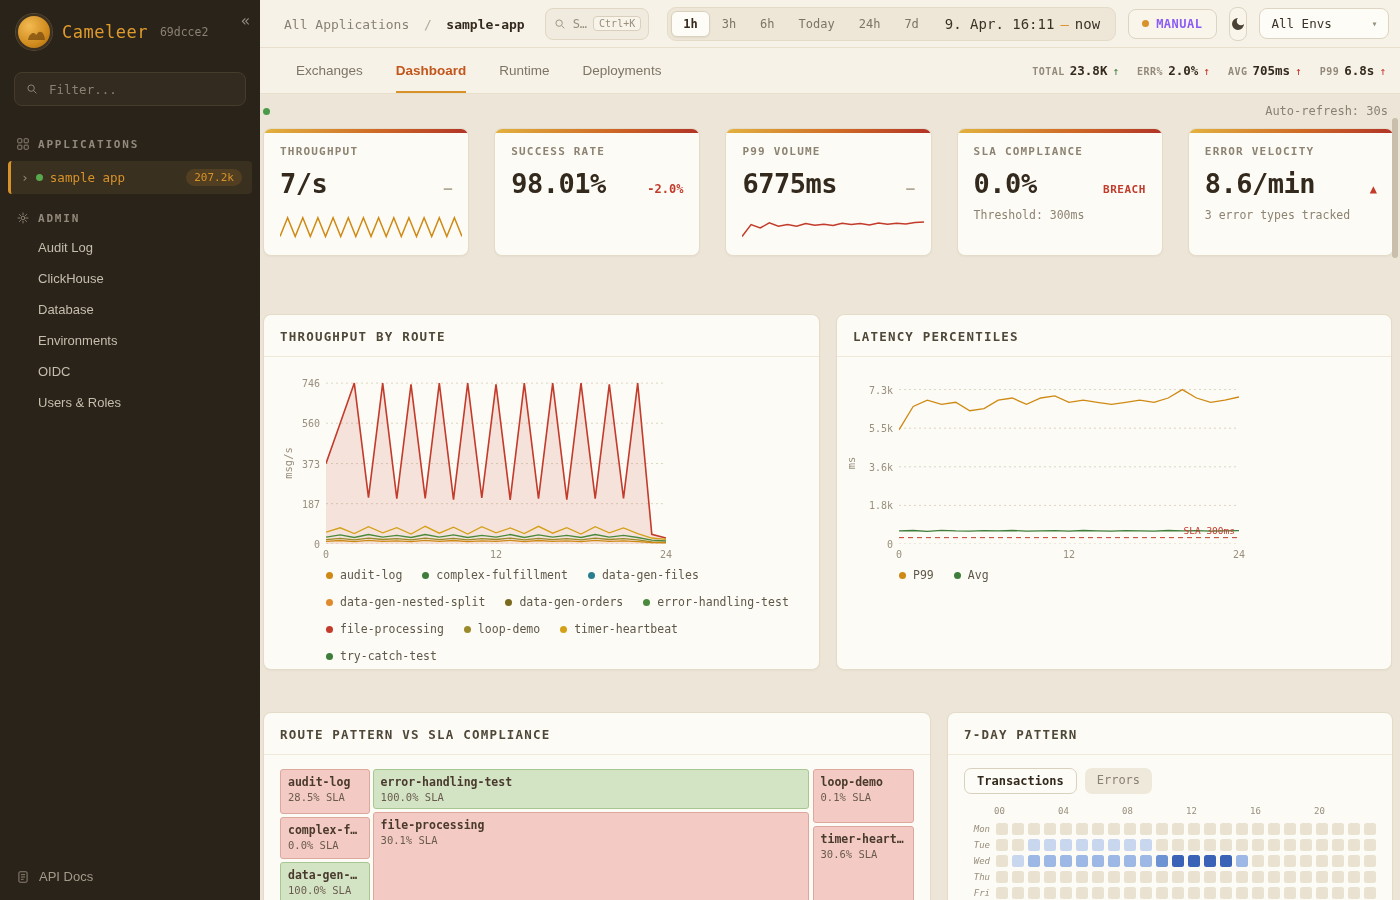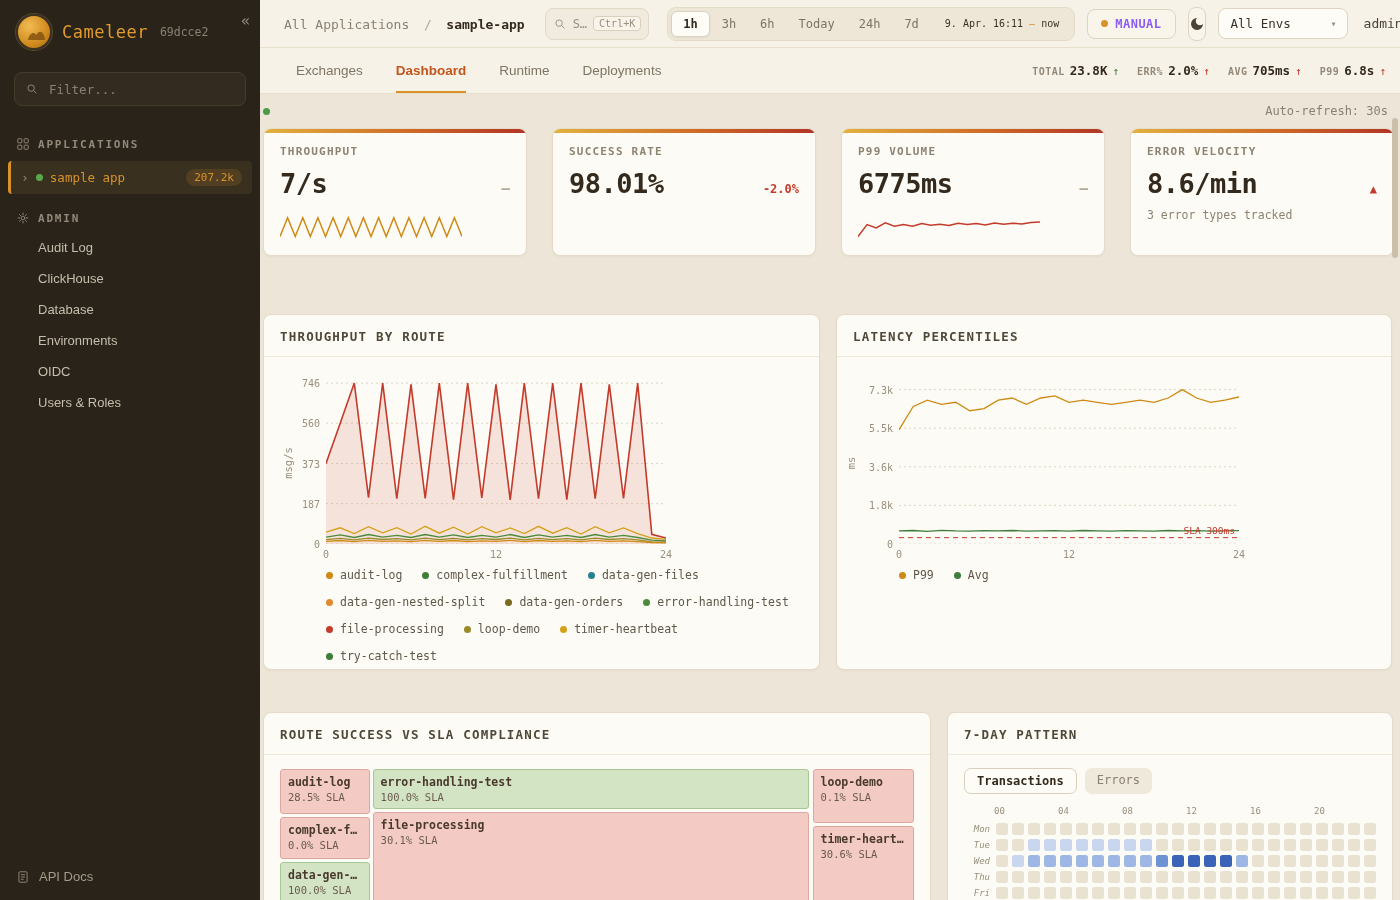--- a/index.html
+++ b/index.html
@@ -44,21 +44,21 @@
   .crumb-parent { color:#8a8172; font-size:13px; }
   .crumb-sep { color:#b3aa97; font-size:13px; margin:0 5px; }
   .crumb-current { color:#33291d; font-weight:bold; font-size:13px; }
   .searchbox { margin-left:8px; width:114px; height:32px; background:#f1ebdf; border:1px solid #e0d8c5; border-radius:8px;
                display:flex; align-items:center; gap:6px; padding:0 7px; cursor:text; }
   .searchbox .stxt { color:#988f7e; font-size:12px; flex:1; overflow:hidden; }
   .kbd { border:1px solid #d8d0bd; background:#f8f4ea; border-radius:4px; color:#988f7e; font-size:10px; padding:1px 5px; }
   .time-group { display:flex; align-items:center; background:#eee7d8; border:1px solid #e3dbc8; border-radius:9px; padding:3px; margin-left:6px; }
   .range-pill { color:#7d7463; font-size:12px; padding:5px 11px; border-radius:6px; border:1px solid transparent; }
   .range-pill.active { background:#fdfcf7; border-color:#d9d1be; color:#33291d; font-weight:bold; box-shadow:0 1px 2px rgba(80,60,20,.08); }
-  .time-display { margin:0 12px 0 14px; font-size:10px; color:#3a3226; }
+  .time-display { margin:0 12px 0 14px; font-size:14px; color:#3a3226; }
   .time-dash { color:#d8922a; margin:0 6px; }
   .manual-btn { margin-left:auto; display:flex; align-items:center; gap:7px; border:1px solid #ddd5c2; background:#f9f5eb;
                 border-radius:8px; padding:7px 13px; color:#8b5cf6; font-size:12px; font-weight:bold; letter-spacing:0.5px; }
   .dot-orange { width:7px; height:7px; border-radius:50%; background:#d8922a; }
   .icon-btn { width:34px; height:34px; border:1px solid #ddd5c2; background:#f9f5eb; border-radius:8px;
               display:flex; align-items:center; justify-content:center; }
   .env-select { display:flex; align-items:center; gap:18px; border:1px solid #ddd5c2; background:#fdfcf7; border-radius:8px;
                 padding:7px 10px 7px 12px; font-size:12.5px; color:#3a3226; min-width:130px; justify-content:space-between; }
   .caret { color:#988f7e; font-size:10px; }
   .user-label { color:#4a4234; font-size:13px; width:38px; overflow:hidden; flex:none; margin-left:4px; }
@@ -324,20 +324,29 @@
         <div class="kpi-title">P99 VOLUME</div>
         <div class="kpi-value-row">
           <span class="kpi-value">6775ms</span>
           <span class="kpi-delta muted">–</span>
         </div>
         <div class="kpi-spark"><svg width="182" height="34">
               <polyline points="0.0,25.5 9.1,13.6 18.2,17.0 27.3,11.9 36.4,15.3 45.5,13.6 54.6,15.3 63.7,12.6 72.8,14.3 81.9,13.3 91.0,14.6 100.1,12.2 109.2,13.6 118.3,12.6 127.4,13.9 136.5,11.9 145.6,13.3 154.7,12.2 163.8,12.9 172.9,11.6 182.0,10.9" fill="none" stroke="#c23b2b" stroke-width="1.5"></polyline>
             </svg></div>
       </div>
 
+      <div class="kpi-card">
+        <div class="kpi-strip"></div>
+        <div class="kpi-title">SLA COMPLIANCE</div>
+        <div class="kpi-value-row">
+          <span class="kpi-value">0.0%</span>
+          <span class="kpi-delta breach">BREACH</span>
+        </div>
+        <div class="kpi-sub">Threshold: 300ms</div>
+      </div>
 
       <div class="kpi-card">
         <div class="kpi-strip"></div>
         <div class="kpi-title">ERROR VELOCITY</div>
         <div class="kpi-value-row">
           <span class="kpi-value">8.6/min</span>
           <span class="kpi-delta red">▲</span>
         </div>
         <div class="kpi-sub">3 error types tracked</div>
       </div>
@@ -414,21 +423,21 @@
         </div>
         <div class="legend">
             <span class="legend-item"><span class="legend-dot" style="background: rgb(207, 138, 21);"></span>P99</span>
             <span class="legend-item"><span class="legend-dot" style="background: rgb(62, 125, 58);"></span>Avg</span>
           </div>
       </div>
     </div>
 
     <div class="bottom-row">
       <div class="panel treemap-panel">
-        <div class="panel-header">ROUTE SUCCESS VS SLA COMPLIANCE</div>
+        <div class="panel-header">ROUTE PATTERN VS SLA COMPLIANCE</div>
         <div class="treemap-zone">
             <div class="tm-box tm-bad" style="left: 0%; top: 0%; width: 14.15%; height: 23.7%;">
               <div class="tm-name">audit-log</div>
               <div class="tm-sla">28.5% SLA</div>
             </div>
             <div class="tm-box tm-bad" style="left: 0%; top: 25.3%; width: 14.15%; height: 22.1%;">
               <div class="tm-name">complex-fulfil...</div>
               <div class="tm-sla">0.0% SLA</div>
             </div>
             <div class="tm-box tm-good" style="left: 0%; top: 48.9%; width: 14.15%; height: 51.1%;">

